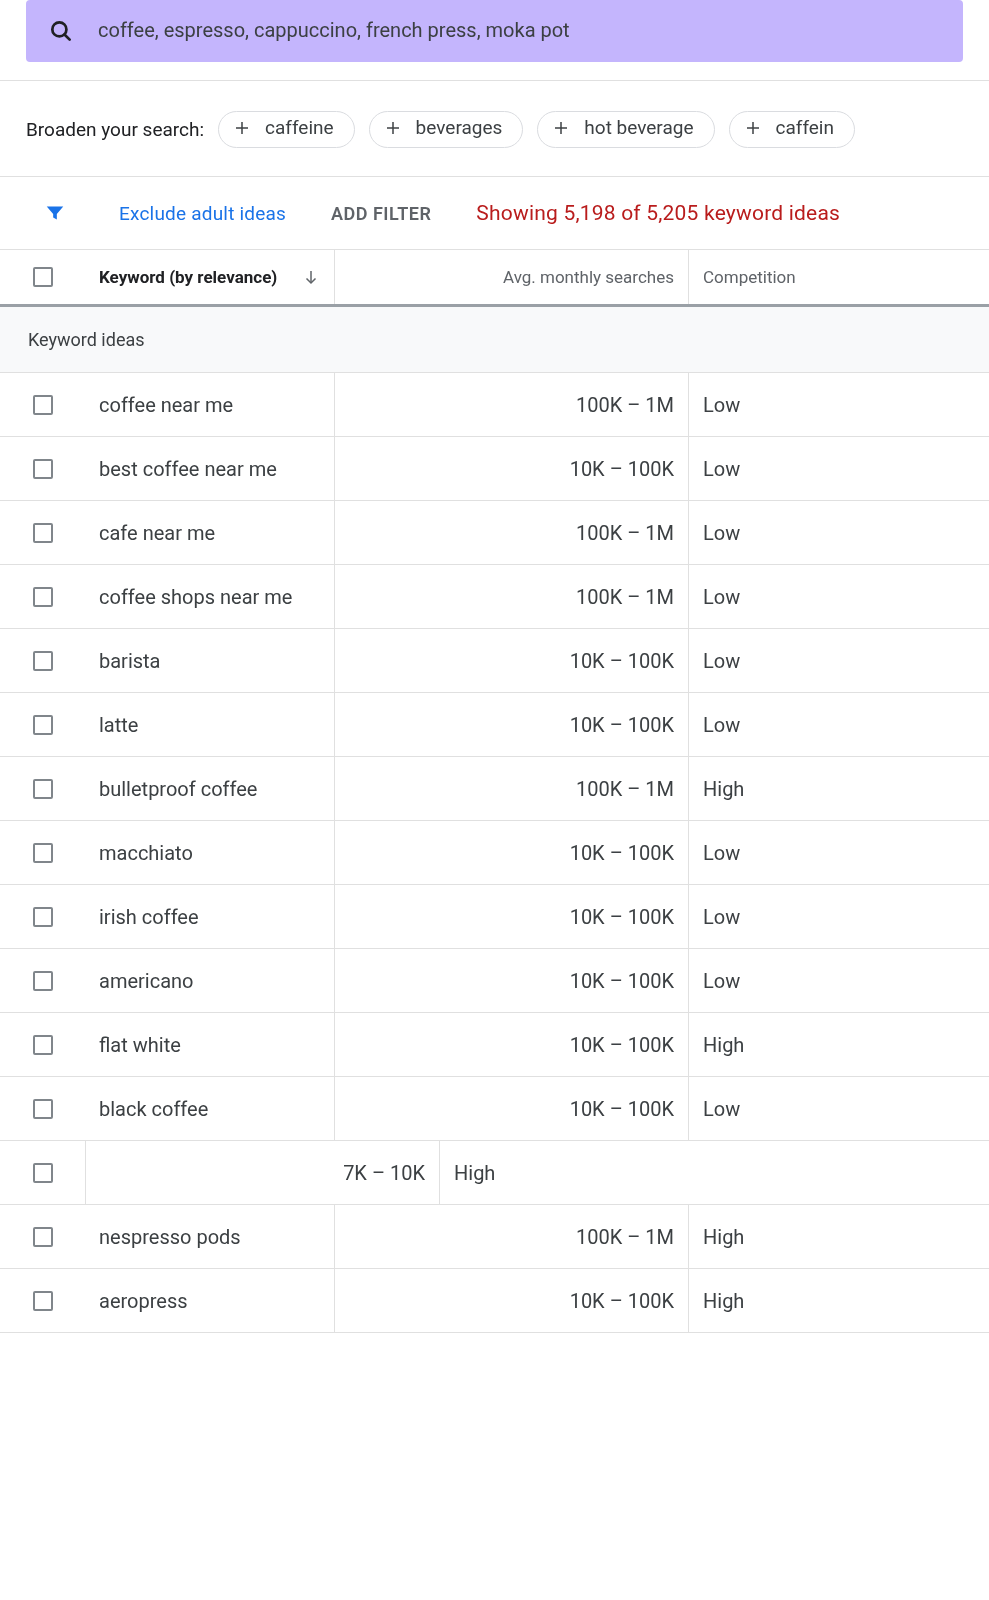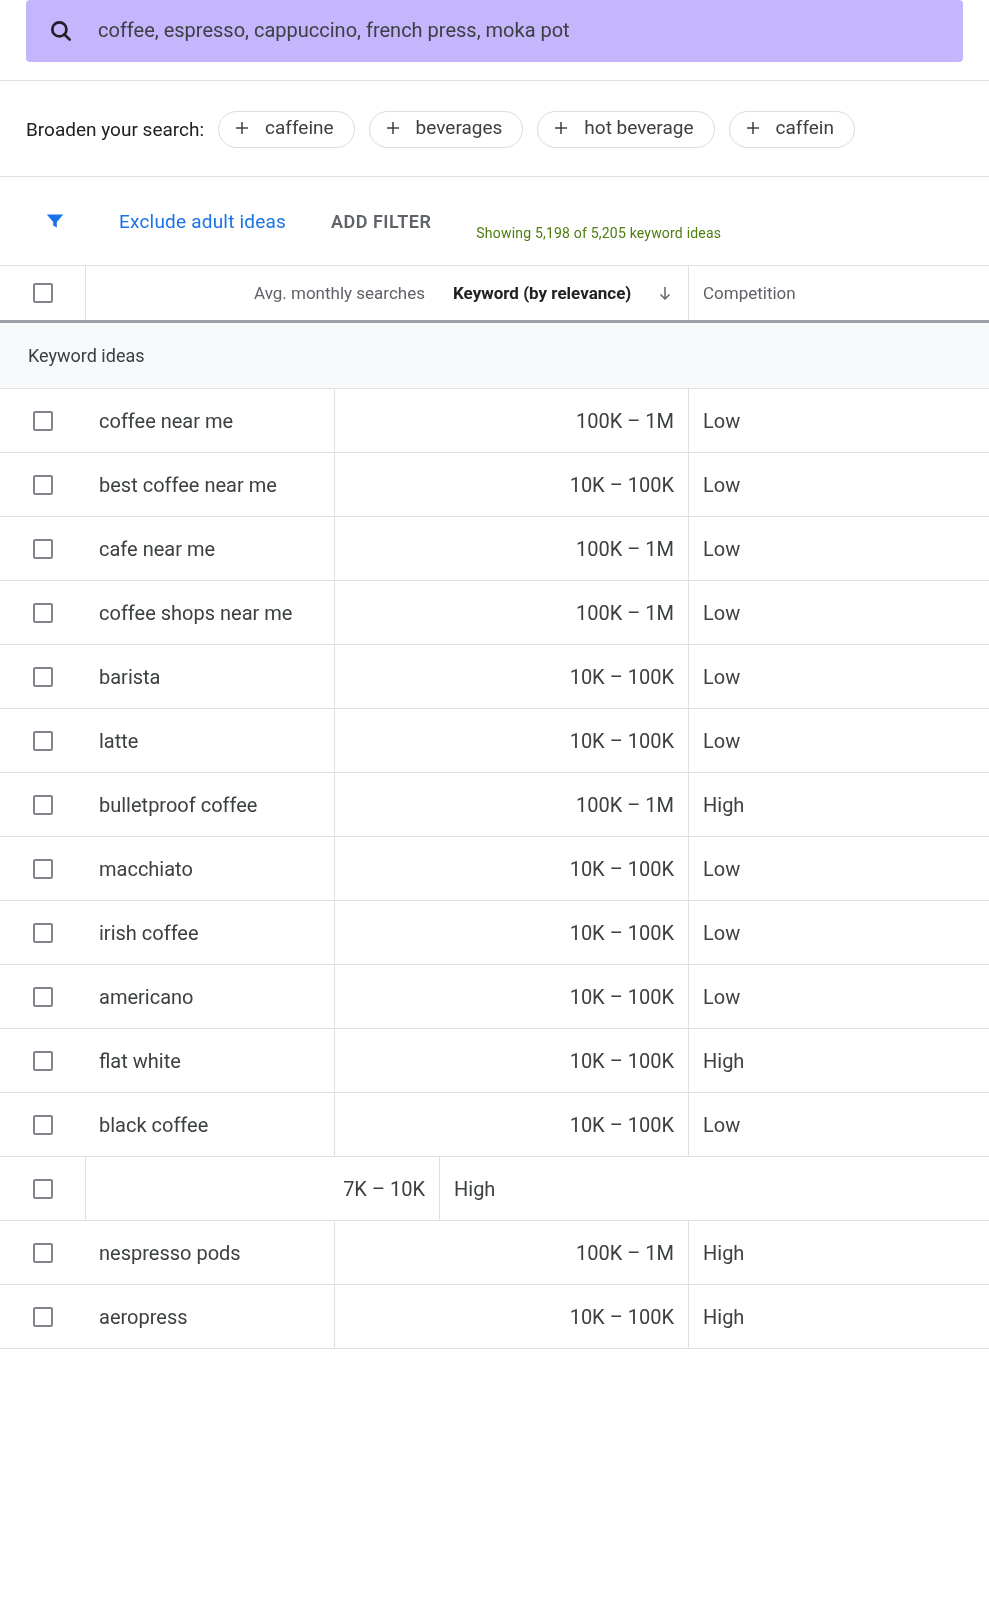--- a/index.html
+++ b/index.html
@@ -66,21 +66,21 @@
     display: flex;
     align-items: center;
     padding: 24px 26px;
     gap: 45px;
     border-bottom: 1px solid #e0e0e0;
     white-space: nowrap;
   }
   .filter-icon { color:#1a73e8; display:flex; margin-left:18px; margin-right:8px;}
   .link-blue { color:#1a73e8; font-size:19px; letter-spacing:0.2px; }
   .add-filter { color:#5f6368; font-weight:600; letter-spacing:0.5px; font-size:18px; }
-  .showing { color:#4d7c0f; font-size:14px; letter-spacing:0.2px;margin-top:24px; }
+  .showing { color:#b91c1c; font-size:21px; letter-spacing:0.2px; }
 
   
   .thead {
     display: flex;
     border-bottom: 3px solid #9aa0a6;
   }
   .thead .th {
     display:flex;
     align-items:center;
     padding: 16px 14px;
@@ -199,32 +199,32 @@
   </span>
   <span class="link-blue">Exclude adult ideas</span>
   <span class="add-filter">ADD FILTER</span>
   <span class="showing">Showing 5,198 of 5,205 keyword ideas</span>
 </div>
 
 <div class="thead">
   <div class="th col-check">
     <span class="cb"></span>
   </div>
-  <div class="th col-avg">
-    <span>Avg. monthly searches</span>
-  </div>
   <div class="th col-kw">
     <span class="th-kw-label">Keyword (by relevance)</span>
     <span class="sort-arrow">
       <svg width="18" height="18" viewBox="0 0 24 24" fill="none" stroke="#5f6368" stroke-width="2">
         <line x1="12" y1="4" x2="12" y2="20"></line>
         <polyline points="6 14 12 20 18 14"></polyline>
       </svg>
     </span>
   </div>
+  <div class="th col-avg">
+    <span>Avg. monthly searches</span>
+  </div>
   <div class="th col-comp">
     <span>Competition</span>
   </div>
 </div>
 
 <div class="section-row">Keyword ideas</div>
 
 <div id="rows">
     <div class="row">
       <div class="cell col-check">

